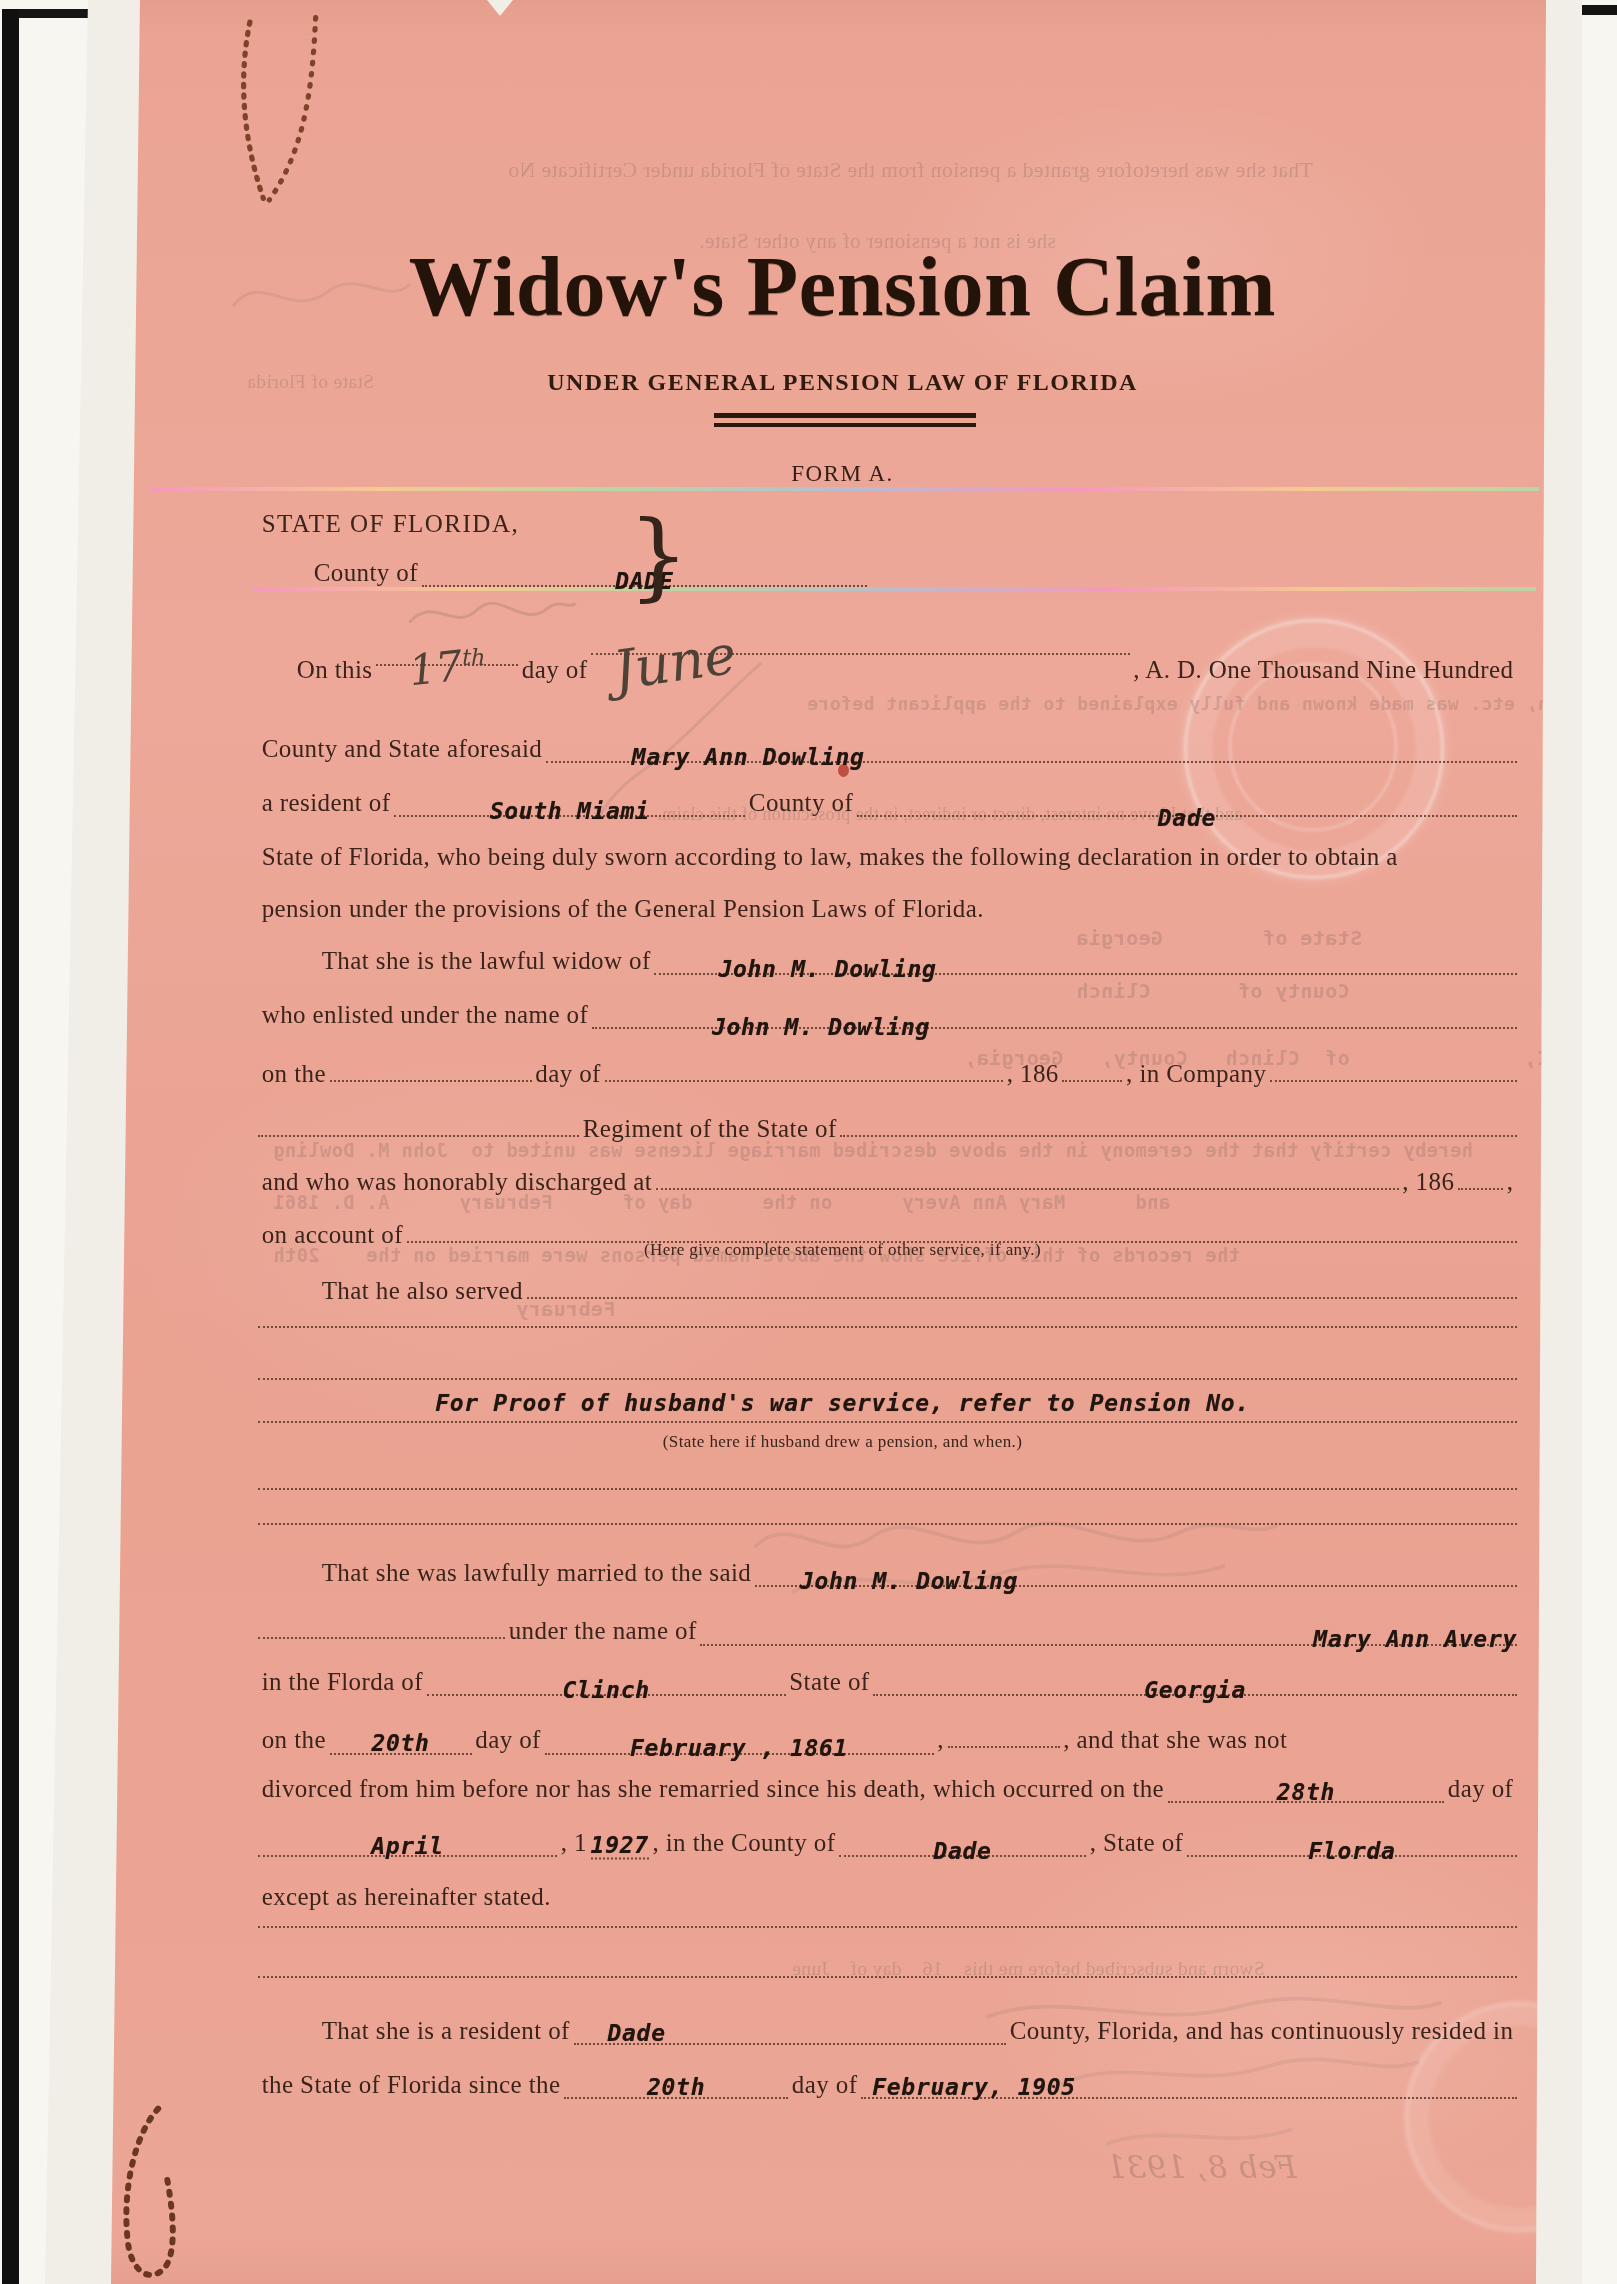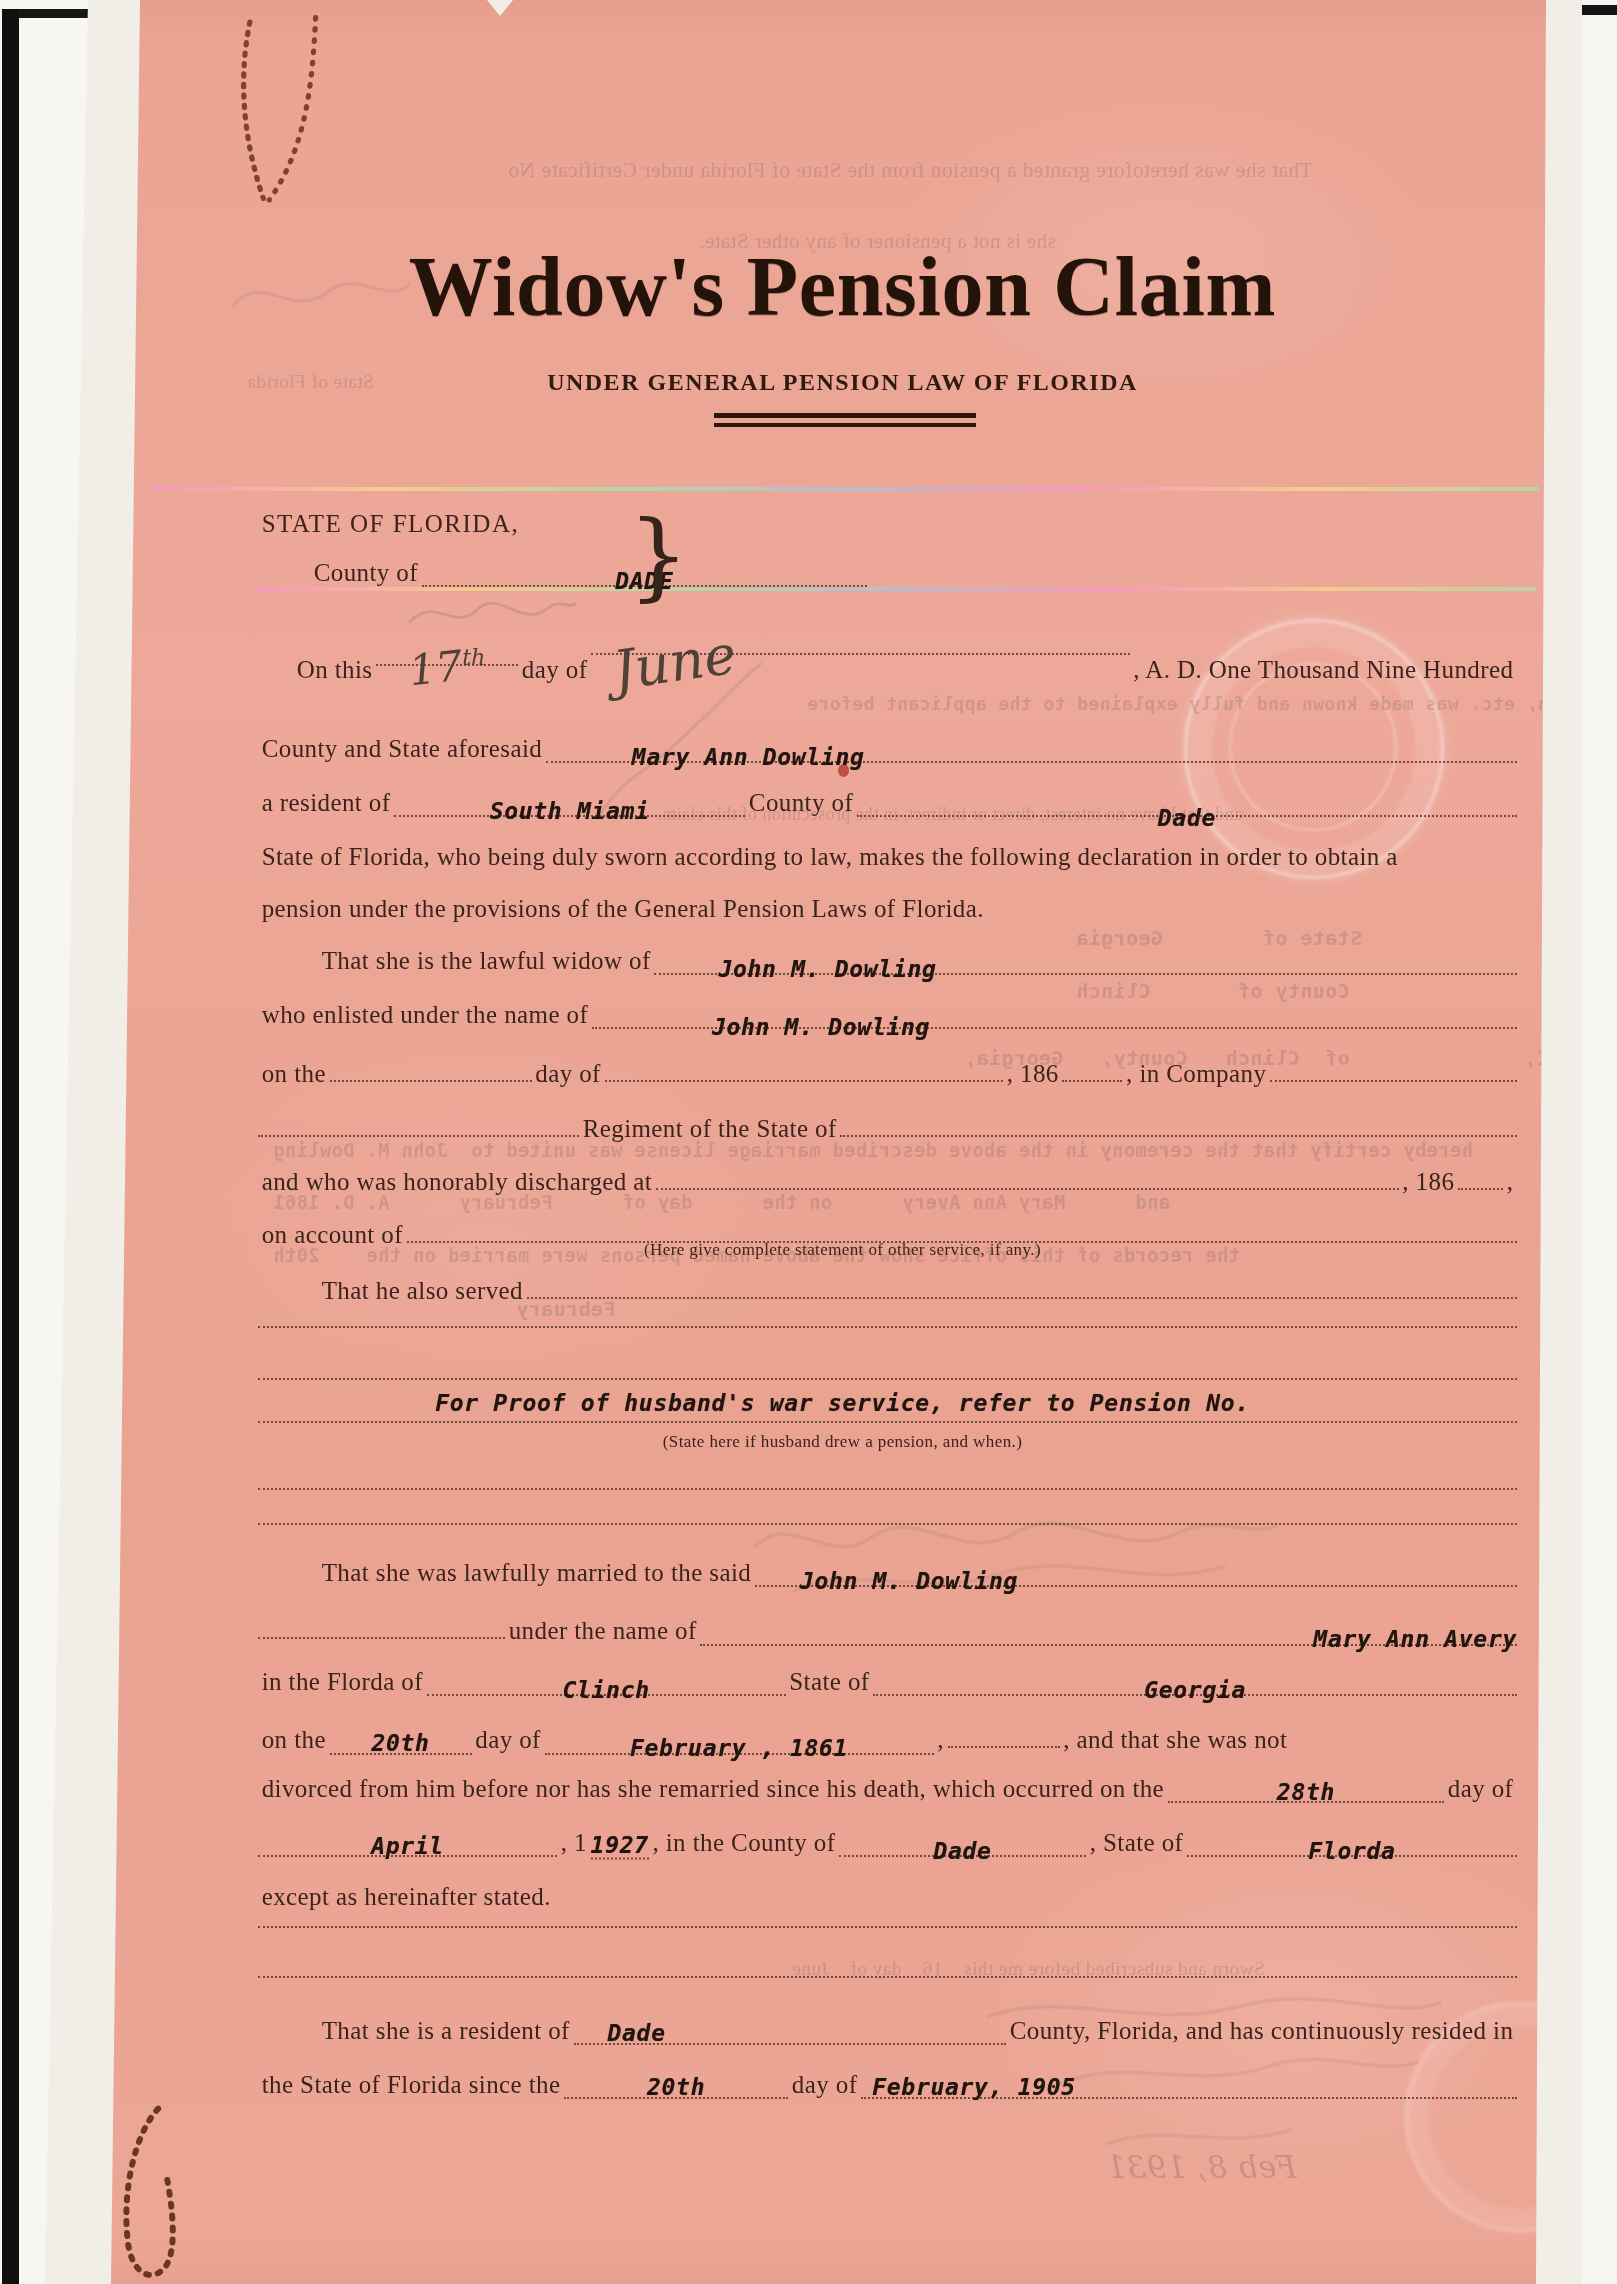--- a/index.html
+++ b/index.html
@@ -133,20 +133,21 @@
     <path d="M62 6 C30 40,12 120,22 190 C28 226,52 240,70 220 C88 200,82 140,72 90" stroke="#5d2c12" stroke-width="8" fill="none" stroke-dasharray="4 12" stroke-linecap="round"></path>
   </svg>
   <div class="red-dot"></div>
 
   <div class="center title" style="top:238px">Widow's Pension Claim</div>
   <div class="center subtitle" style="top:369px">UNDER GENERAL PENSION LAW OF FLORIDA</div>
   <div class="ruleWrap">
       <div class="r1"></div>
       <div class="r2"></div>
     </div>
+  <div class="center formA" style="top:461px">FORM A.</div>
 
   <div class="row" style="left:258px;top:510px">
     <span class="lbl" style="letter-spacing:1.5px">STATE OF FLORIDA,</span>
   </div>
   <div class="row" style="left:310px;top:559px;width:557px">
     <span class="lbl">County of</span>
     <span class="fill">
         <span class="typed">DADE</span>
       </span>
   </div>

